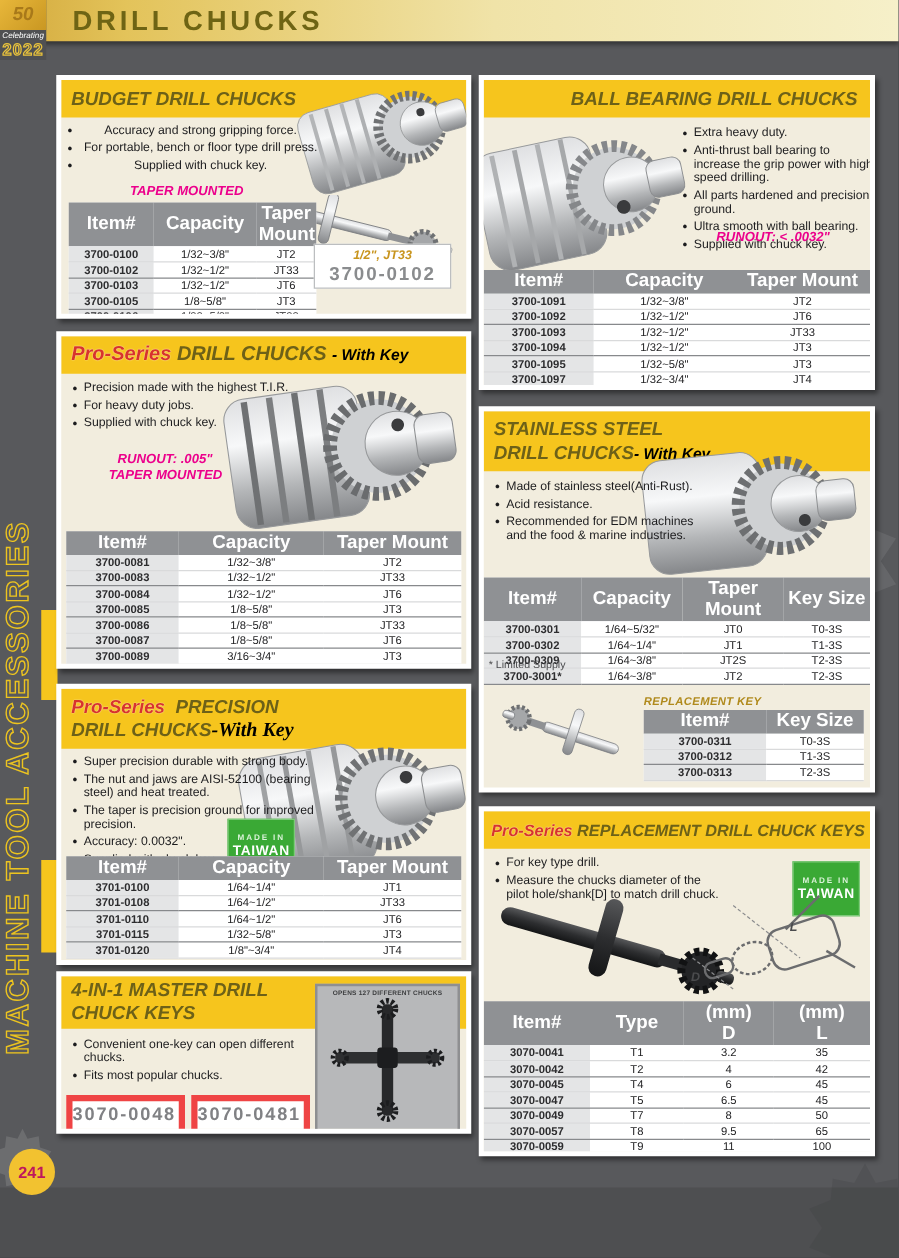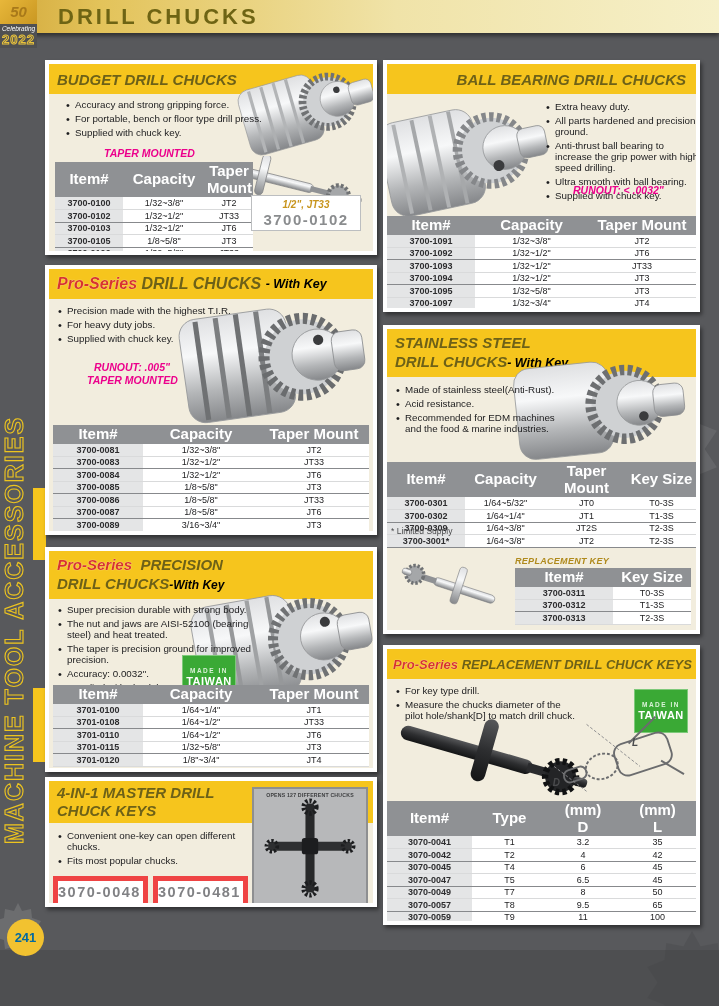--- a/index.html
+++ b/index.html
@@ -20,21 +20,21 @@
           color:transparent;-webkit-text-stroke:1px #e8c23c;}
   @supports not (-webkit-text-stroke:1px #000){.corner-year{color:#e8c23c;}}
   
   .side-text{position:absolute;left:0px;top:352px;width:38px;height:556px;
           writing-mode:vertical-rl;transform:rotate(180deg);text-align:center;
           font-size:25px;font-weight:700;letter-spacing:2px;
           color:transparent;-webkit-text-stroke:1.1px #edc41f;}
   @supports not (-webkit-text-stroke:1px #000){.side-text{color:#edc41f;}}
   .side-tab{position:absolute;left:33px;width:13px;background:#f6c51d;z-index:0;}
   .page-badge{position:absolute;left:7px;top:919px;width:37px;height:37px;border-radius:50%;
-          background:#f2c230;text-align:center;line-height:37px;font-size:13px;font-weight:800;color:#0369a1;z-index:4;}
+          background:#f2c230;text-align:center;line-height:37px;font-size:13px;font-weight:800;color:#be185d;z-index:4;}
   .gear-bl{position:absolute;left:-14px;top:893px;z-index:1;opacity:.95;}
   .gear-br{position:absolute;right:-28px;bottom:-28px;opacity:.25;}
   .gear-mid{position:absolute;right:-10px;top:380px;opacity:.08;}
   .bottom-band{position:absolute;left:0;bottom:0;width:719px;height:56px;background:#4e4f51;}
   
   .card{position:absolute;background:#fff;padding:4px;box-shadow:2px 3px 4px rgba(0,0,0,.45);z-index:2;}
   .inner{position:relative;width:100%;height:100%;background:#f2edde;overflow:hidden;}
   .hdr{position:absolute;left:0;top:0;width:100%;background:#f6c51d;display:flex;align-items:center;
        font-style:italic;font-weight:800;white-space:nowrap;}
   .t-olive{color:#6d6118;} .t-red{color:#d8342c;text-shadow:0 0 1px #fff;} .t-white{color:#000000;}
@@ -140,21 +140,21 @@
       </svg>
       <svg class="photo" style="right:0px;top:92px;" width="150" height="62" viewBox="0 0 200 90">
         <g transform="rotate(14 100 45)">
           <rect x="4" y="36" width="118" height="13" rx="6" fill="url(#gMetal)" stroke="#7d7f82"></rect>
           <rect x="118" y="39" width="34" height="8" fill="#8f9194"></rect>
           <circle cx="160" cy="43" r="15" fill="#a5a7a9" stroke="#6f7173" stroke-width="6" stroke-dasharray="4 3"></circle>
           <rect x="176" y="38" width="18" height="9" rx="4" fill="url(#gMetal)" stroke="#7d7f82"></rect>
           <rect x="40" y="10" width="12" height="60" rx="6" fill="url(#gMetal)" stroke="#7d7f82"></rect>
         </g>
       </svg>
-      <ul class="bullets" style="left:16px;top:36px;width:205px;">
+      <ul class="bullets" style="left:4px;top:36px;width:205px;text-align:center;">
           <li>Accuracy and strong gripping force.</li>
           <li>For portable, bench or floor type drill press.</li>
           <li>Supplied with chuck key.</li>
         </ul>
       <div class="note" style="left:55px;top:83px;">TAPER MOUNTED</div>
       <table class="ptable tbl-budget" style="left:6px;top:98px;">
           <thead>
             <tr>
               <th>Item#</th>
               <th>Capacity</th>
@@ -280,21 +280,21 @@
   </div>
 
   <div class="card" style="left:45px;top:547px;width:332px;height:225px;">
     <div class="inner">
       <div class="hdr" style="height:48px;font-size:15px;padding-left:8px;align-items:flex-start;flex-direction:column;justify-content:center;line-height:19px;">
         <div>
           <span class="t-red">Pro-Series</span>&nbsp;
           <span class="t-olive">PRECISION</span>
         </div>
         <div>
-          <span class="t-olive">DRILL CHUCKS</span><span class="t-white" style="font-size:12px;">-With Key</span>
+          <span class="t-olive">DRILL CHUCKS</span><span class="t-white" style="font-size:16px;font-family:Liberation Serif, serif;">-With Key</span>
         </div>
       </div>
       <svg class="photo" style="right:-8px;top:30px;" width="200" height="126" viewBox="0 0 220 150">
         <g transform="rotate(-10 110 75)">
           <rect x="8" y="16" width="120" height="118" rx="22" fill="url(#gMetal)" stroke="#97999b"></rect>
           <rect x="28" y="19" width="5" height="112" fill="#a0a2a4"></rect>
             <rect x="52" y="18" width="5" height="114" fill="#96989a"></rect>
           <rect x="76" y="17" width="5" height="116" fill="#a0a2a4"></rect>
             <rect x="100" y="17" width="5" height="116" fill="#96989a"></rect>
           <circle cx="144" cy="75" r="42" fill="#cfd1d3"></circle>
@@ -401,22 +401,22 @@
             <rect x="98" y="15" width="5" height="120" fill="#a6a8aa"></rect>
           <circle cx="144" cy="75" r="42" fill="#cfd1d3"></circle>
           <circle cx="144" cy="75" r="43" fill="none" stroke="#85878a" stroke-width="12" stroke-dasharray="5.5 4"></circle>
           <circle cx="162" cy="75" r="28" fill="url(#gMetal)" stroke="#97999b"></circle>
           <rect x="180" y="56" width="36" height="38" rx="9" fill="url(#gMetal)" stroke="#8d8f91"></rect>
           <circle cx="150" cy="96" r="7" fill="#3a3b3d"></circle>
         </g>
       </svg>
       <ul class="bullets" style="left:158px;top:38px;width:155px;">
           <li>Extra heavy duty.</li>
+          <li>Anti-thrust ball bearing to increase the grip power with high speed drilling.</li>
           <li>All parts hardened and precision ground.</li>
-          <li>Anti-thrust ball bearing to increase the grip power with high speed drilling.</li>
           <li>Ultra smooth with ball bearing.</li>
           <li>Supplied with chuck key.</li>
         </ul>
       <div class="note" style="left:186px;top:120px;">RUNOUT: &lt; .0032"</div>
       <table class="ptable tbl-3col-r" style="left:0px;top:152px;">
           <thead>
             <tr>
               <th>Item#</th>
               <th>Capacity</th>
               <th>Taper Mount</th>

